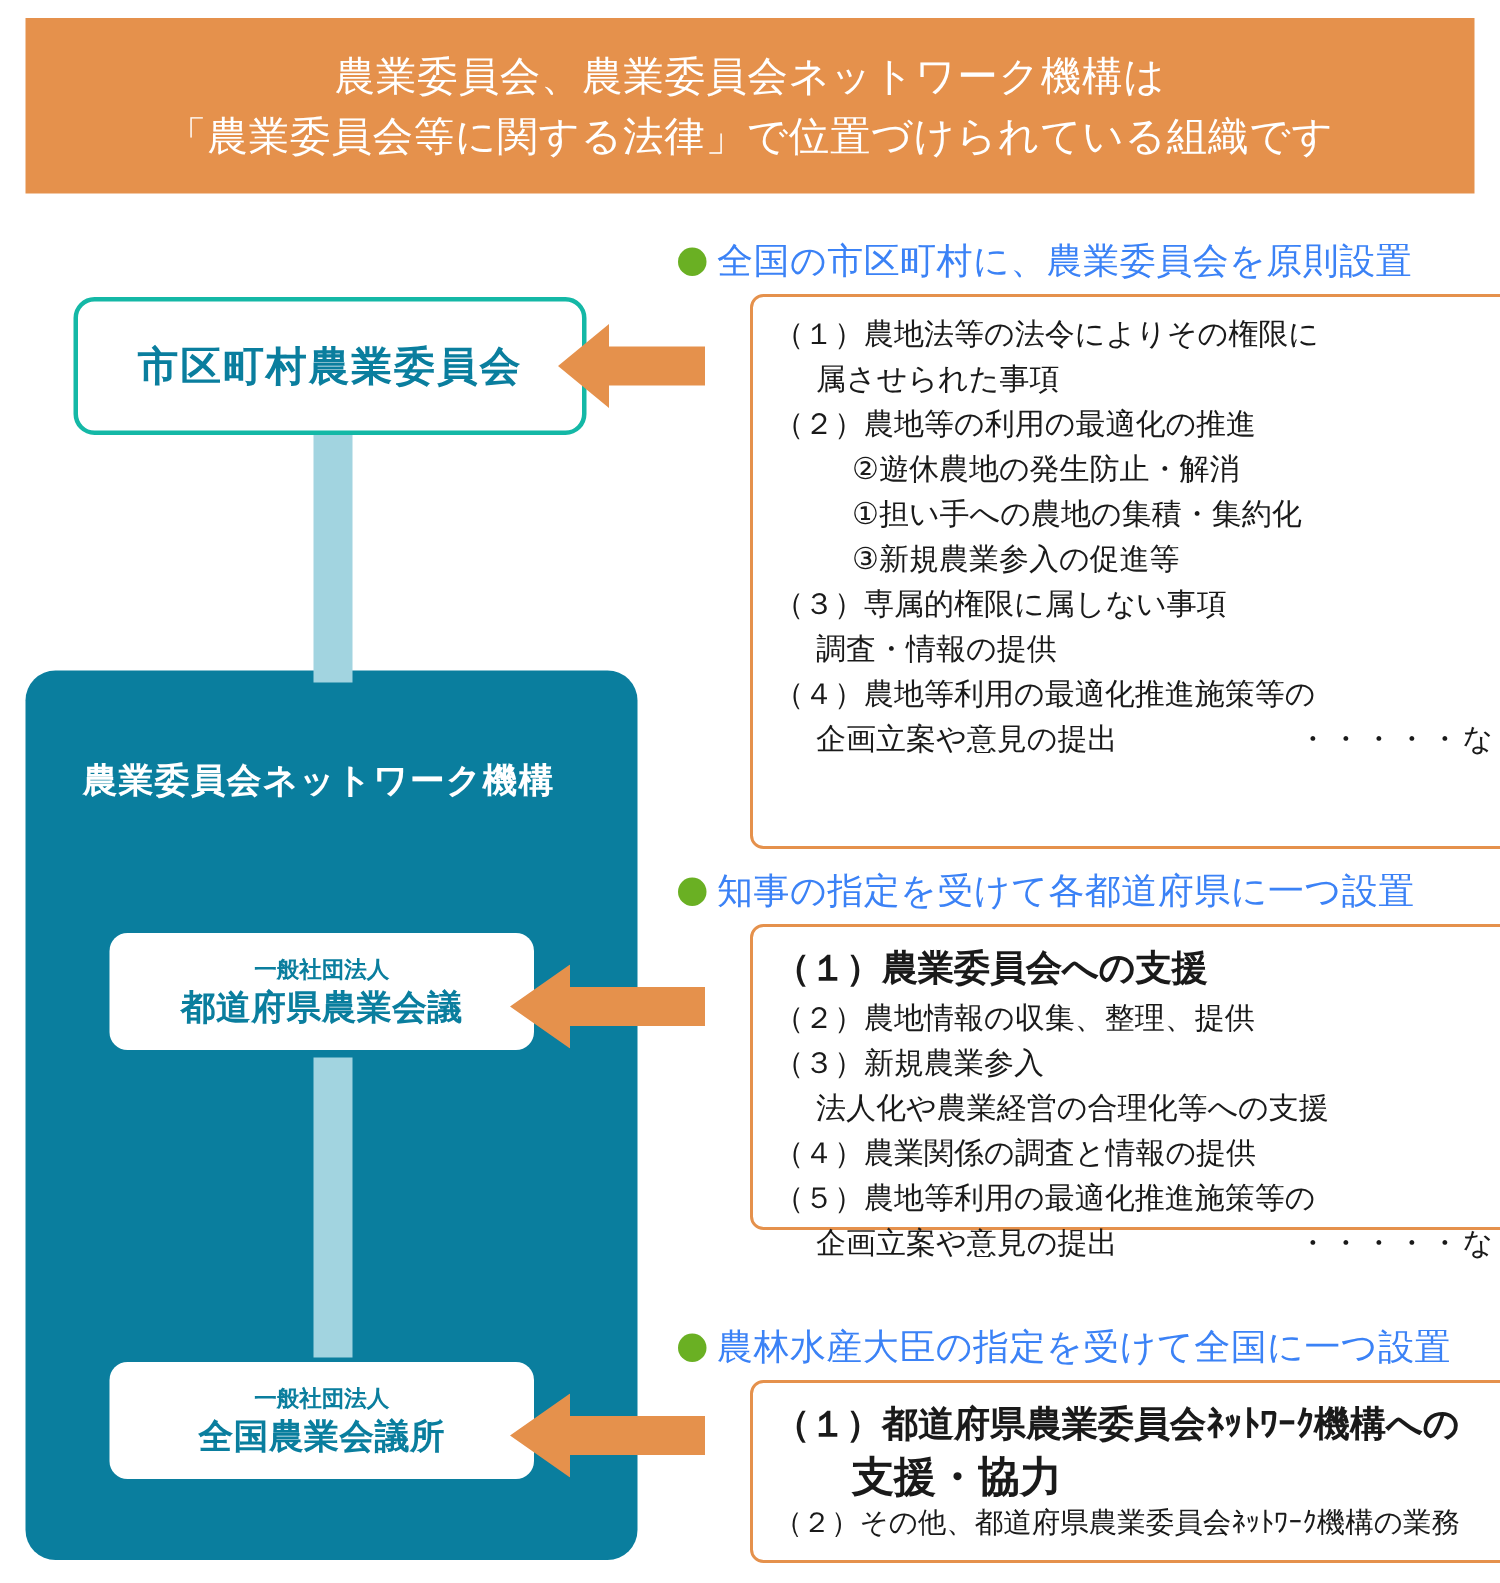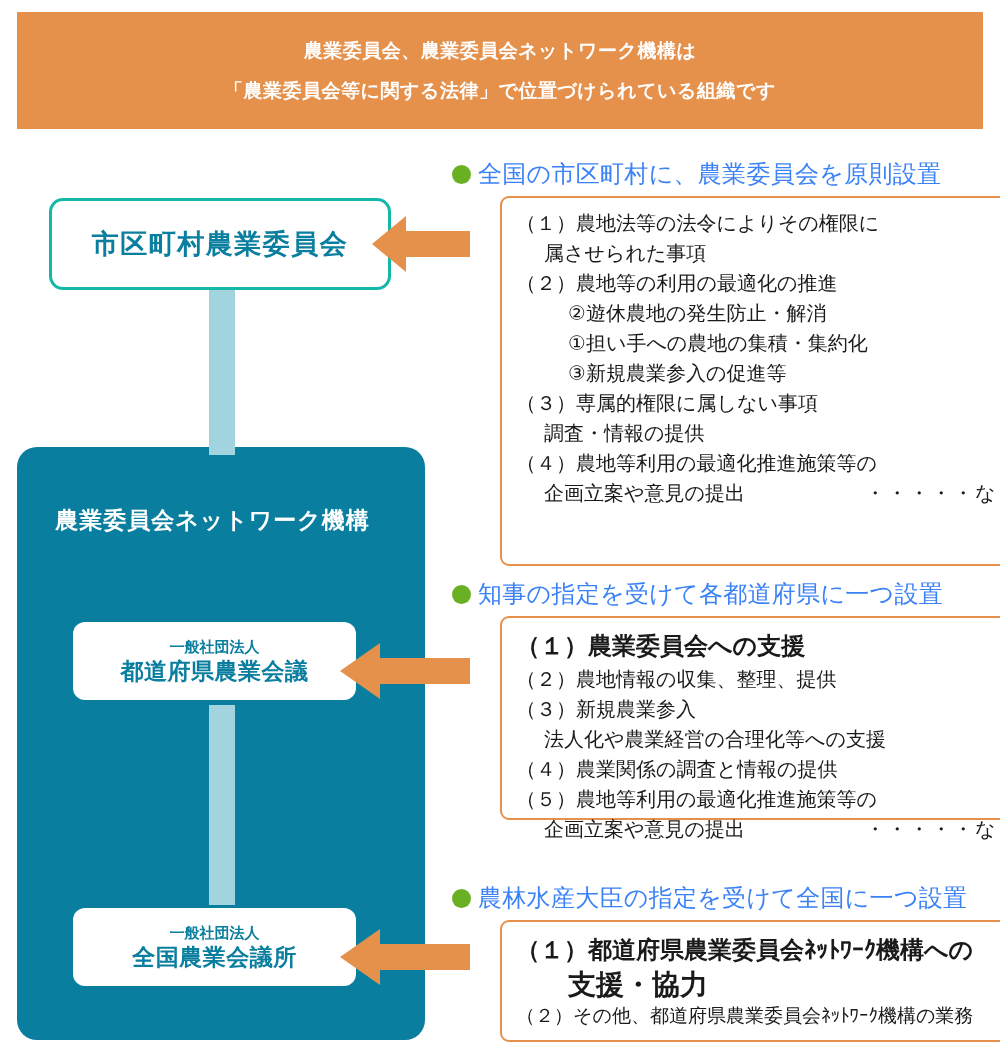--- a/index.html
+++ b/index.html
@@ -24,22 +24,22 @@
     height: 117px;
     background: #e5914c;
     display: flex;
     flex-direction: column;
     align-items: center;
     justify-content: center;
     box-sizing: border-box;
   }
   .header-line {
     color: #ffffff;
-    font-size: 19px;
-    font-weight: bold;
+    font-size: 27px;
+    font-weight: normal;
     line-height: 40px;
     letter-spacing: 0.5px;
     white-space: nowrap;
   }
 
   
   .org-column { position: absolute; left: 0; top: 0; width: 470px; height: 1055px; }
 
   .teal-panel {
     position: absolute;

